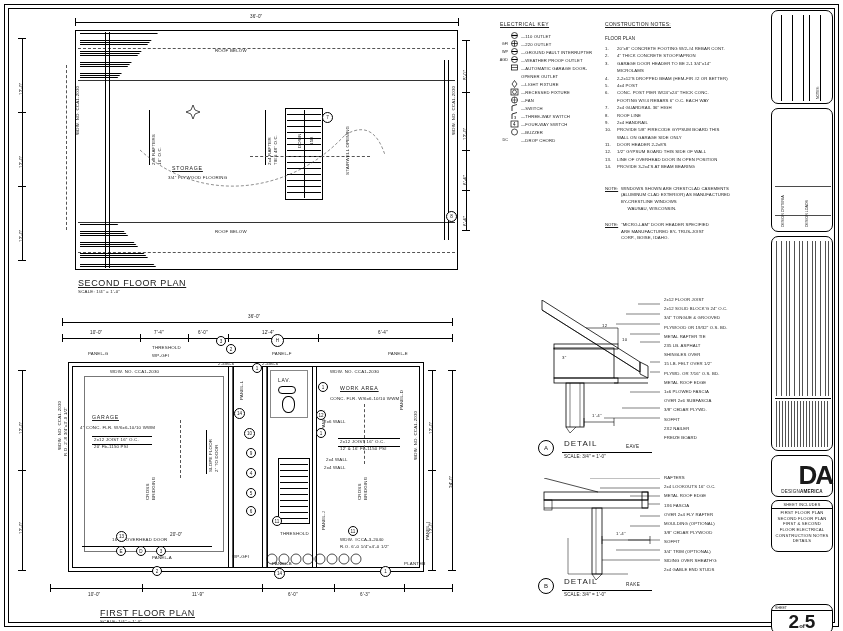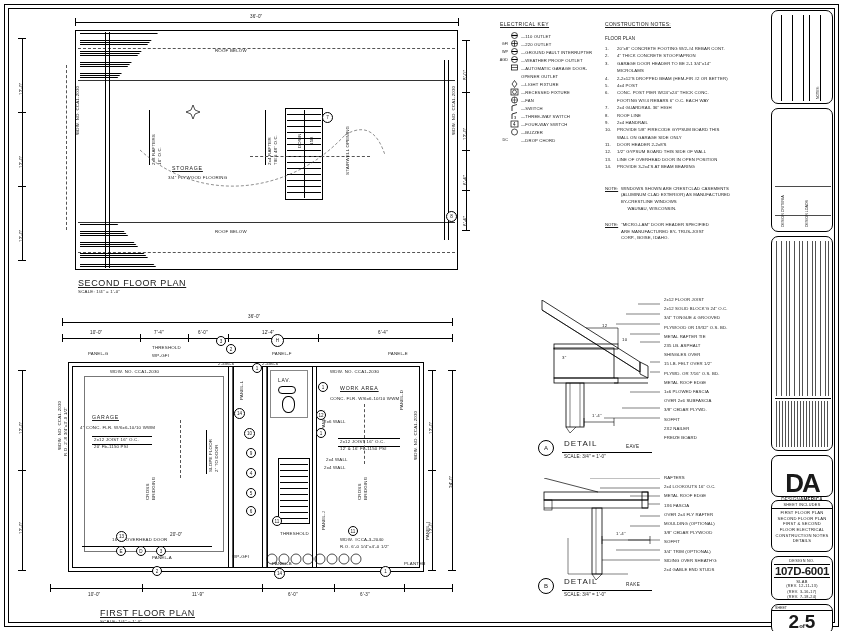--- a/index.html
+++ b/index.html
@@ -687,48 +687,38 @@
 
     <div class="tbcell" style="top:228px;height:215px;">
       <div class="abs" style="left:4px;top:4px;width:54px;height:155px;
            background:repeating-linear-gradient(90deg,#333 0 .55px,transparent .55px 2.6px);opacity:.85;"></div>
       <div class="abs" style="left:4px;top:164px;width:54px;height:46px;
            background:repeating-linear-gradient(90deg,#333 0 .55px,transparent .55px 3px);opacity:.85;"></div>
       <div class="ln hl" style="left:3px;top:161px;width:56px;"></div>
     </div>
 
     <div class="tbcell" style="top:447px;height:42px;">
-      <div class="centerline logo-da" style="margin-top:14px;">DA</div>
+      <div class="centerline logo-da" style="margin-top:6px;text-align:right;">DA</div>
       <div class="centerline" style="font-size:4.6px;letter-spacing:.2px;margin-top:1px;">
         <span>DESIGN</span><b style="font-weight:bold;">AMERICA</b>
       </div>
     </div>
 
     <div class="tbcell" style="top:492px;height:52px;padding-top:2px;">
       <div class="lbl" style="border-bottom:1px solid #000;padding-bottom:1px;">SHEET INCLUDES</div>
       <div id="includes-list" class="tbtxt" style="margin-top:1px;">
           <div>FIRST FLOOR PLAN</div>
           <div>SECOND FLOOR PLAN</div>
           <div>FIRST &amp; SECOND</div>
           <div>FLOOR ELECTRICAL</div>
           <div>CONSTRUCTION NOTES</div>
           <div>DETAILS</div>
         </div>
     </div>
 
-    <div class="tbcell" style="top:548px;height:44px;padding-top:2px;">
-      <div class="lbl">DESIGN NO.</div>
-      <div class="desnum" style="border-top:1px solid #000;border-bottom:1px solid #000;margin:1px 2px;">107D-6001</div>
-      <div class="lbl" style="font-size:4px;">SLAB</div>
-      <div id="rev-list" class="lbl" style="font-size:3.8px;line-height:1.45;">
-          <div>(REV. 12-11-13)</div>
-          <div>(REV. 3-16-17)</div>
-          <div>(REV. 7-18-24)</div>
-        </div>
-    </div>
 
     <div class="tbcell" style="top:596px;height:30px;padding-top:1px;">
       <div style="font-size:3.6px;padding-left:3px;border-bottom:1px solid #000;">SHEET</div>
       <div class="sheetnum" style="margin-top:0px;">
         <span>2</span><span style="font-size:6px;">of</span><span>5</span>
       </div>
     </div>
   </div>
 
 </div>

